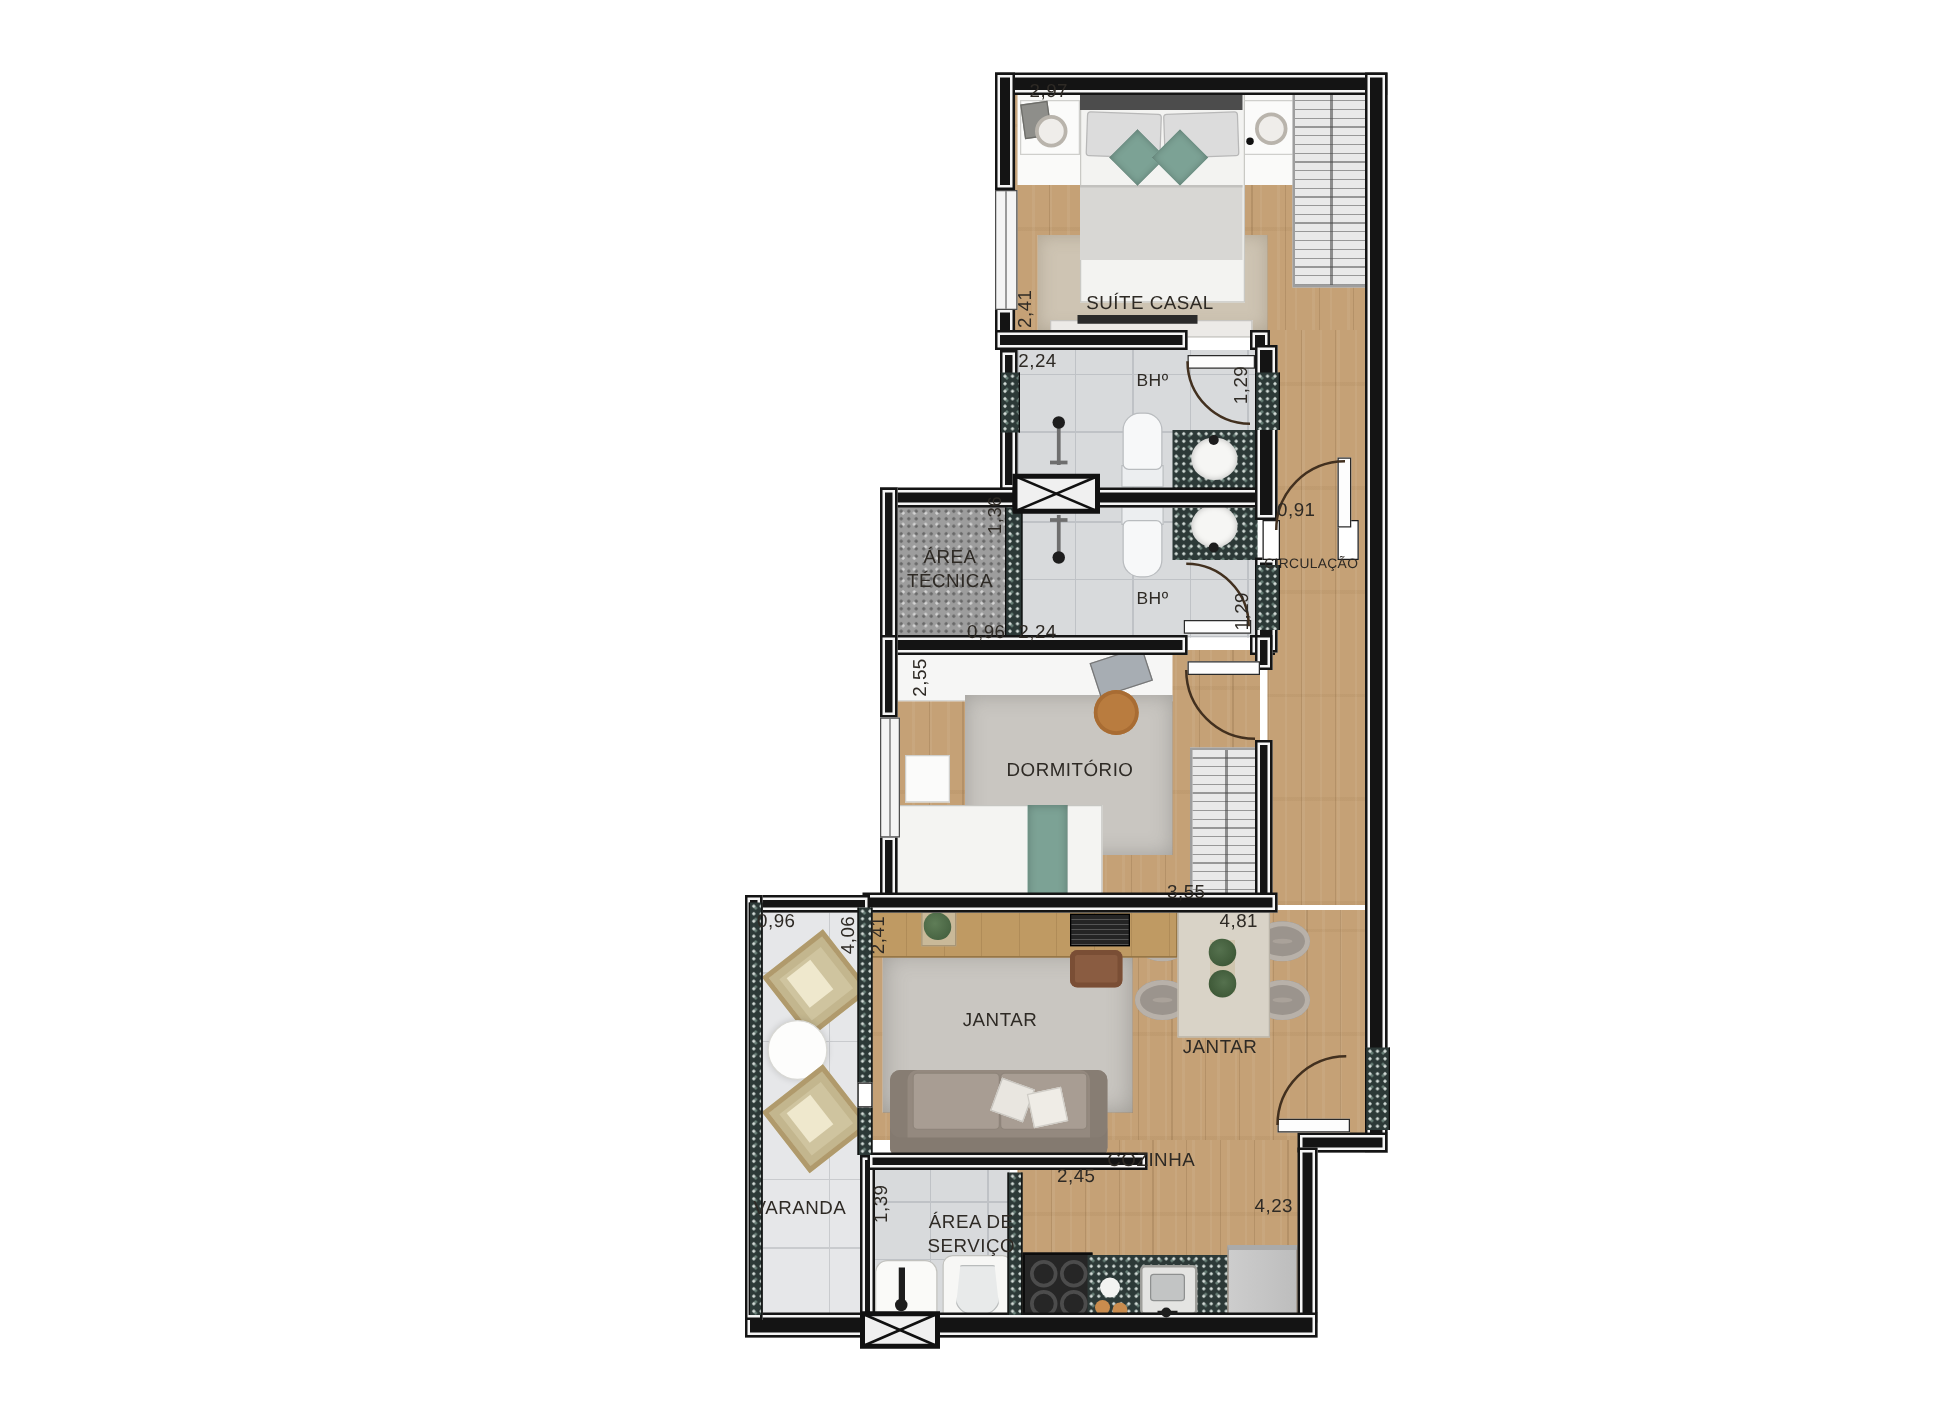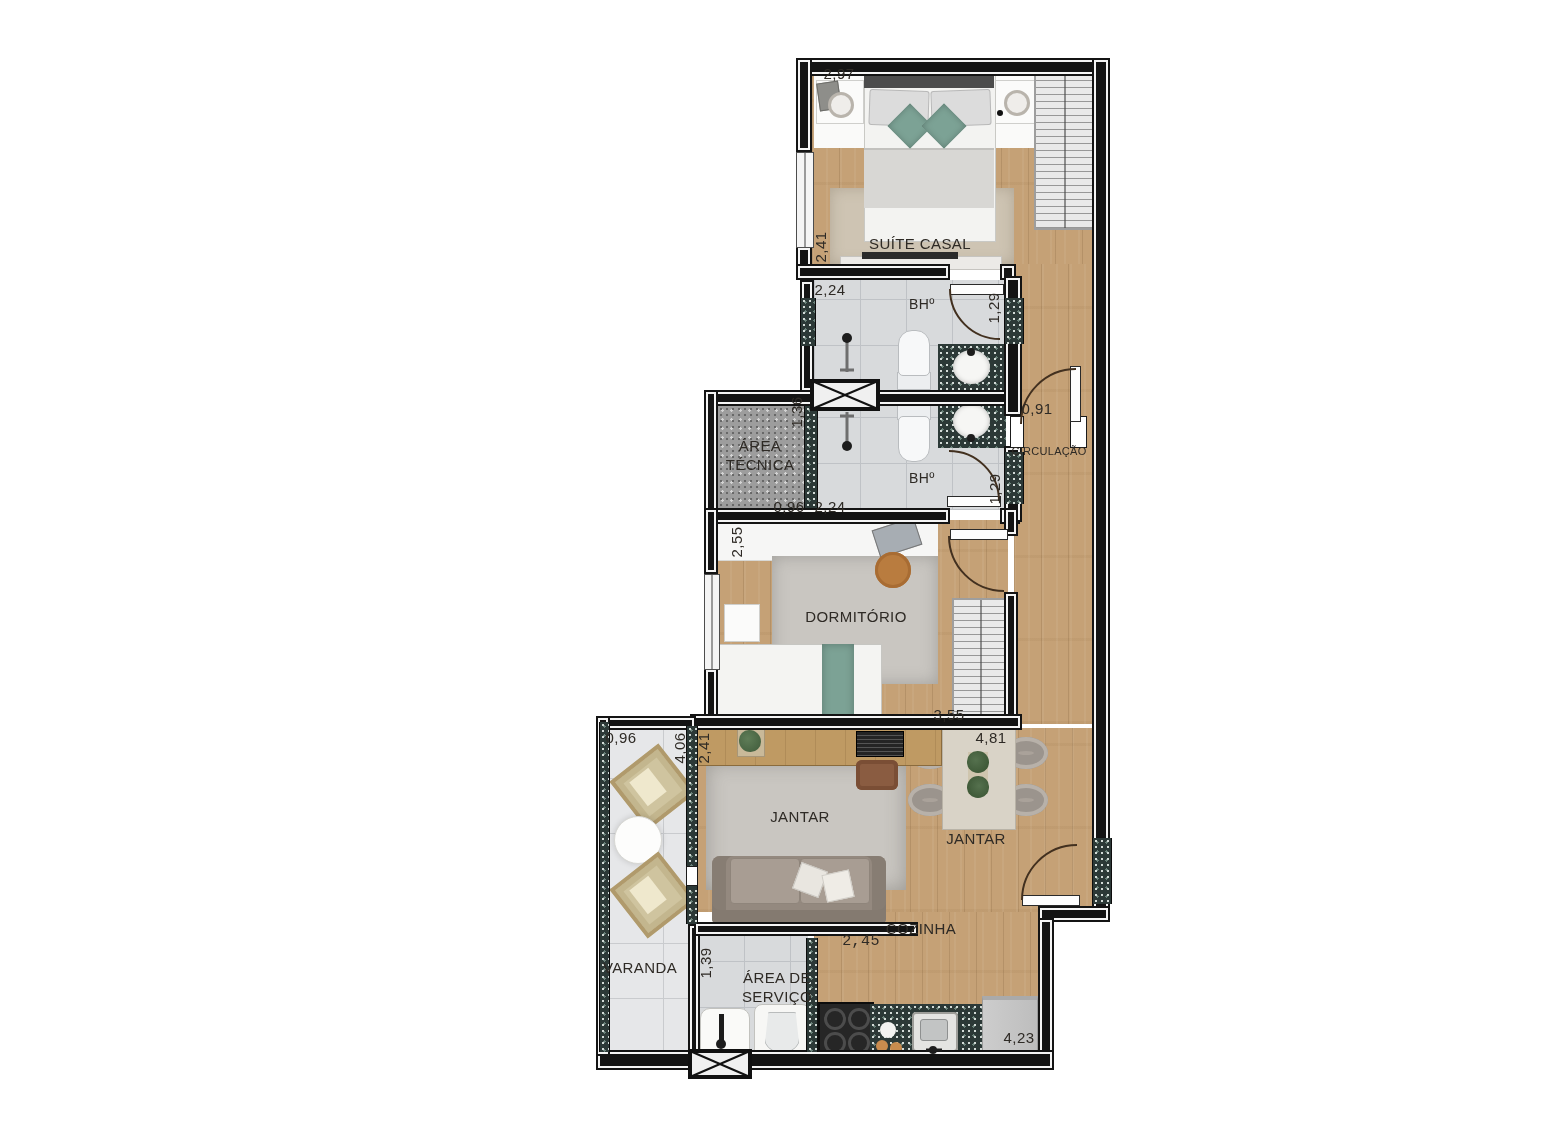--- a/index.html
+++ b/index.html
@@ -262,17 +262,17 @@
   <span class="lbl v" style="left:796px;top:412px;">1,36</span>
   <span class="lbl" style="left:789px;top:506px;">0,96</span>
   <span class="lbl" style="left:830px;top:506px;">2,24</span>
   <span class="lbl v" style="left:994px;top:489px;">1,29</span>
   <span class="lbl v" style="left:736px;top:542px;">2,55</span>
   <span class="lbl" style="left:906px;top:714px;margin-left:43px;">3,55</span>
   <span class="lbl" style="left:991px;top:737px;">4,81</span>
   <span class="lbl" style="left:621px;top:737px;">0,96</span>
   <span class="lbl v" style="left:679px;top:748px;">4,06</span>
   <span class="lbl v" style="left:703px;top:748px;">2,41</span>
-  <span class="lbl" style="left:861px;top:941px;font-family:Liberation Mono, monospace;">2,45</span>
+  <span class="lbl" style="left:861px;top:941px;">2,45</span>
   <span class="lbl v" style="left:705px;top:963px;">1,39</span>
-  <span class="lbl" style="left:1019px;top:1037px;">4,23</span>
+  <span class="lbl" style="left:1019px;top:965px;">4,23</span>
 
 </div>
 
 </body></html>

